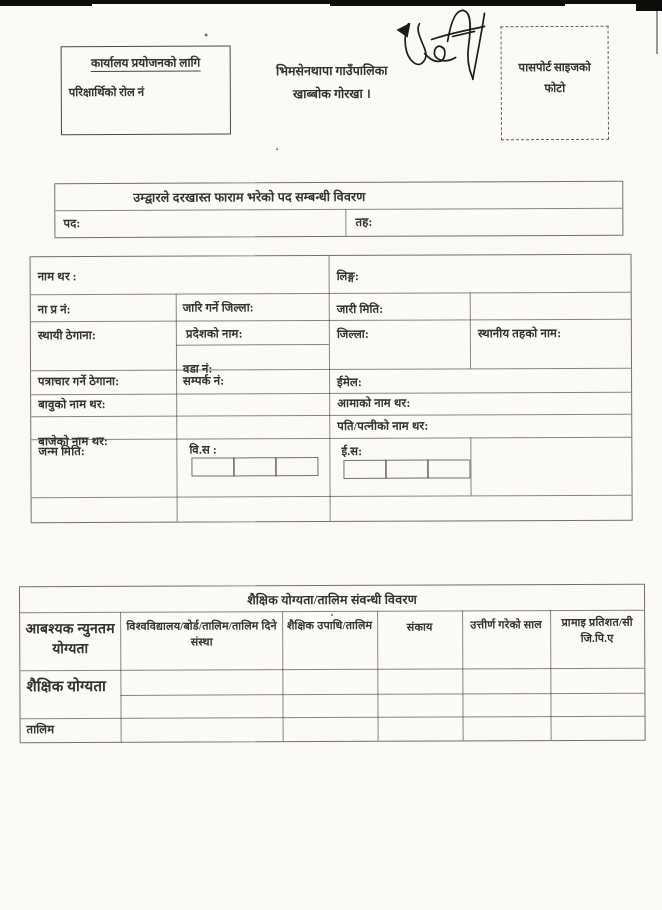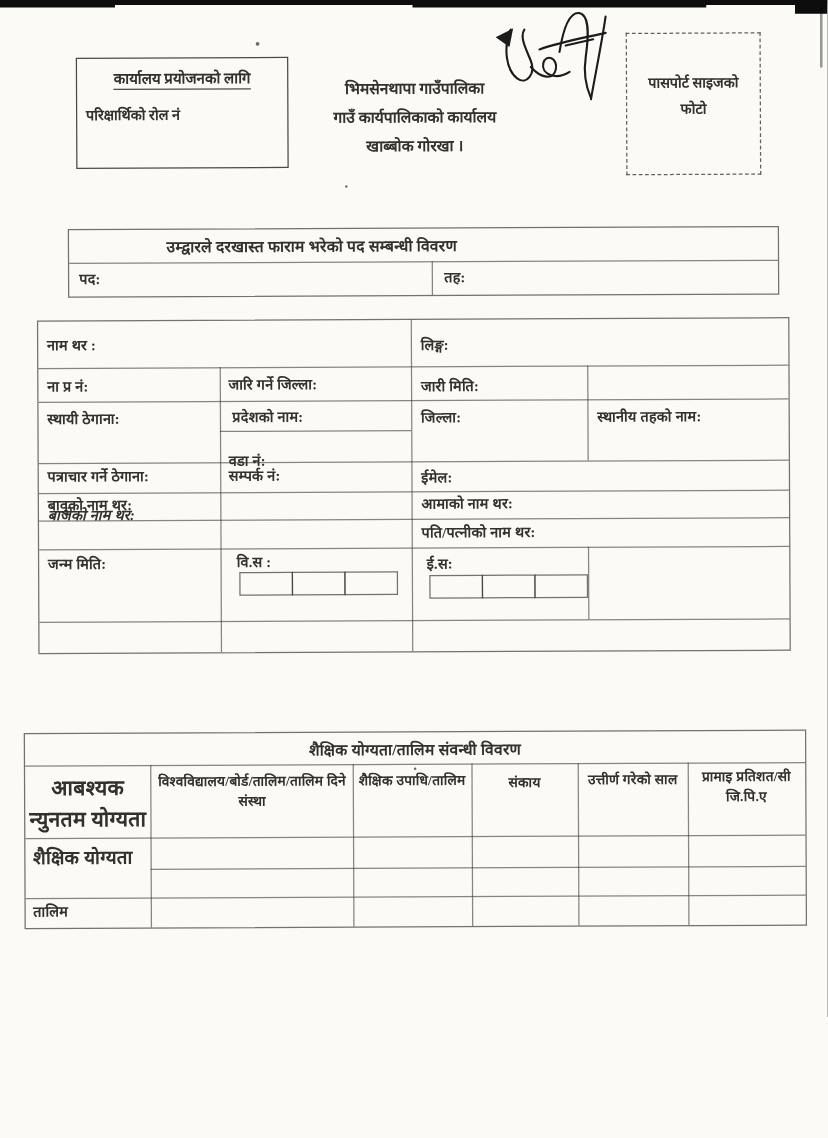--- a/index.html
+++ b/index.html
@@ -50,21 +50,20 @@
 
   <div class="content">
 
     <div class="office-box">
       <div class="office-title"><u>कार्यालय प्रयोजनको लागि</u></div>
       <div class="office-roll">परिक्षार्थिको रोल नं</div>
     </div>
 
     <div class="org">
       <div>भिमसेनथापा गाउँपालिका</div>
-      <div>गाउँ कार्यपालिकाको कार्यालय</div>
       <div>खाब्बोक गोरखा ।</div>
     </div>
 
     <svg class="sig" width="108" height="84" viewBox="0 0 108 84">
       <g fill="none" stroke="#1c1c1c" stroke-width="1.7" stroke-linecap="round">
         <path d="M14,22 C8,36 10,54 19,61 C27,67 34,57 30,47 C26,37 21,28 25,22"></path>
         <path d="M30,52 C38,61 48,63 50,54 C52,45 42,41 40,49 C38,58 50,63 61,56"></path>
         <path d="M53,40 C56,22 61,8 69,9 C78,11 76,30 74,44 C72,57 74,68 78,77"></path>
         <path d="M37,38 C54,32 72,29 90,25"></path>
         <path d="M58,35 L80,30"></path>
@@ -118,21 +117,21 @@
       <span class="lbl" style="left:306px;top:70px;">जिल्ला:</span>
       <span class="lbl" style="left:447px;top:70px;">स्थानीय तहको नाम:</span>
 
       <span class="lbl" style="left:7px;top:116px;">पत्राचार गर्ने ठेगाना:</span>
       <span class="lbl" style="left:152px;top:116px;">सम्पर्क नं:</span>
       <span class="lbl" style="left:306px;top:118px;">ईमेल:</span>
 
       <span class="lbl" style="left:7px;top:139px;">बावुको नाम थर:</span>
       <span class="lbl" style="left:306px;top:139px;">आमाको नाम थर:</span>
 
-      <span class="lbl" style="left:7px;top:147px;font-style:italic;">बाजेको नाम थर:</span>
+      <span class="lbl" style="left:7px;top:176px;">बाजेको नाम थर:</span>
       <span class="lbl" style="left:306px;top:162px;">पति/पत्नीको नाम थर:</span>
 
       <span class="lbl" style="left:7px;top:186px;">जन्म मिति:</span>
       <span class="lbl" style="left:158px;top:185px;">वि.स :</span>
       <div class="dbox" style="left:160px;top:201px;">
           <i></i>
           <i></i>
           <i></i>
         </div>
       <span class="lbl" style="left:310px;top:187px;">ई.स:</span>
@@ -150,21 +149,21 @@
       <i class="hl" style="left:0;top:83px;width:624px;"></i>
       <i class="hl" style="left:100px;top:108px;width:524px;"></i>
       <i class="hl" style="left:0;top:131px;width:624px;"></i>
 
       <i class="vl" style="left:100px;top:25px;height:130px;"></i>
       <i class="vl" style="left:262px;top:25px;height:130px;"></i>
       <i class="vl" style="left:357px;top:25px;height:130px;"></i>
       <i class="vl" style="left:442px;top:25px;height:130px;"></i>
       <i class="vl" style="left:530px;top:25px;height:130px;"></i>
 
-      <span class="lbl wrap ctr" style="left:2px;top:32px;width:96px;font-size:17px;">आबश्यक न्युनतम योग्यता</span>
+      <span class="lbl wrap ctr" style="left:2px;top:32px;width:96px;font-size:14px;">आबश्यक न्युनतम योग्यता</span>
       <span class="lbl wrap ctr" style="left:103px;top:32px;width:157px;font-size:11px;">विश्वविद्यालय/बोर्ड/तालिम/तालिम दिने संस्था</span>
       <span class="lbl wrap ctr" style="left:264px;top:32px;width:91px;font-size:11px;">शैक्षिक उपाधि/तालिम</span>
       <span class="lbl wrap ctr" style="left:359px;top:34px;width:81px;font-size:11px;">संकाय</span>
       <span class="lbl wrap ctr" style="left:444px;top:32px;width:84px;font-size:11px;">उत्तीर्ण गरेको साल</span>
       <span class="lbl wrap ctr" style="left:532px;top:30px;width:90px;font-size:11px;">प्रामाइ प्रतिशत/सी जि.पि.ए</span>
 
       <span class="lbl" style="left:6px;top:88px;font-size:15px;">शैक्षिक योग्यता</span>
       <span class="lbl" style="left:6px;top:134px;font-size:11.5px;">तालिम</span>
     </div>
 

